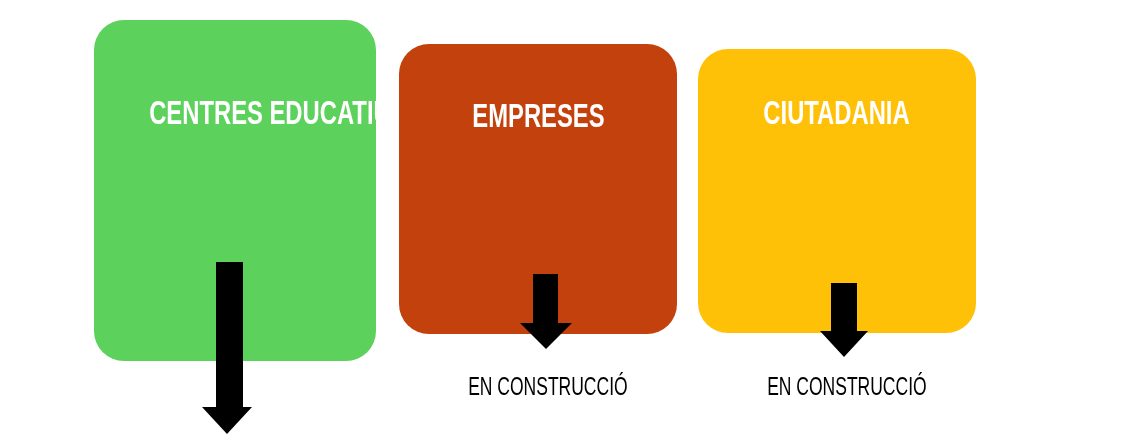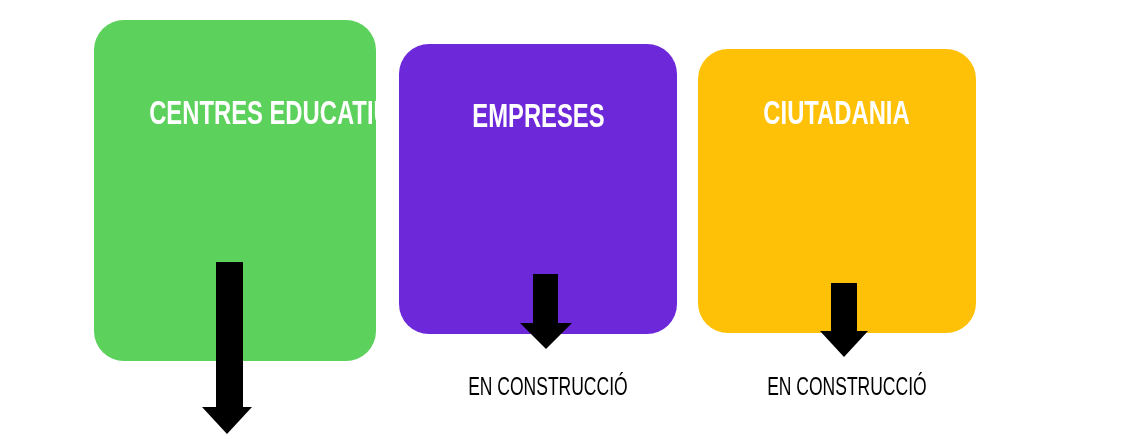--- a/index.html
+++ b/index.html
@@ -69,21 +69,21 @@
 <body>
 
 <div class="canvas">
 
   <div class="card card-1" style="background-color: rgb(92, 209, 92);">
     <div class="card-title" style="color: rgb(255, 255, 255);">
       <span class="squeeze">CENTRES EDUCATIUS</span>
     </div>
   </div>
 
-  <div class="card card-2" style="background-color: #6d28d9;">
+  <div class="card card-2" style="background-color: #c2410c;">
     <div class="card-title" style="color: rgb(255, 255, 255);">
       <span class="squeeze">EMPRESES</span>
     </div>
   </div>
 
   <div class="card card-3" style="background-color: rgb(255, 193, 7);">
     <div class="card-title" style="color: rgb(255, 255, 255);">
       <span class="squeeze">CIUTADANIA</span>
     </div>
   </div>

